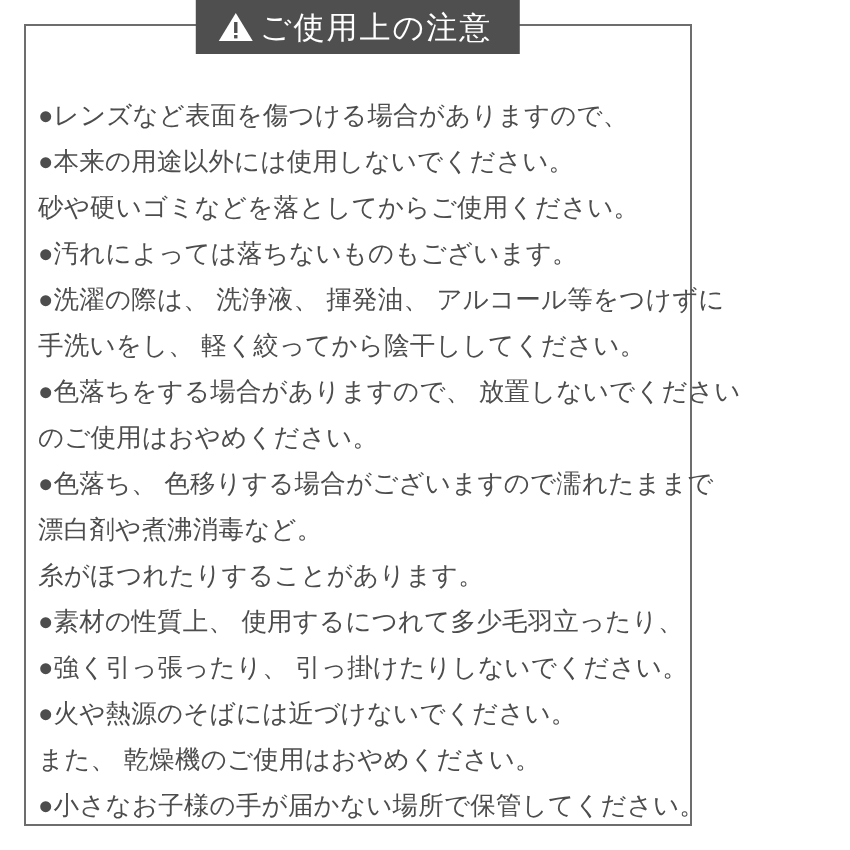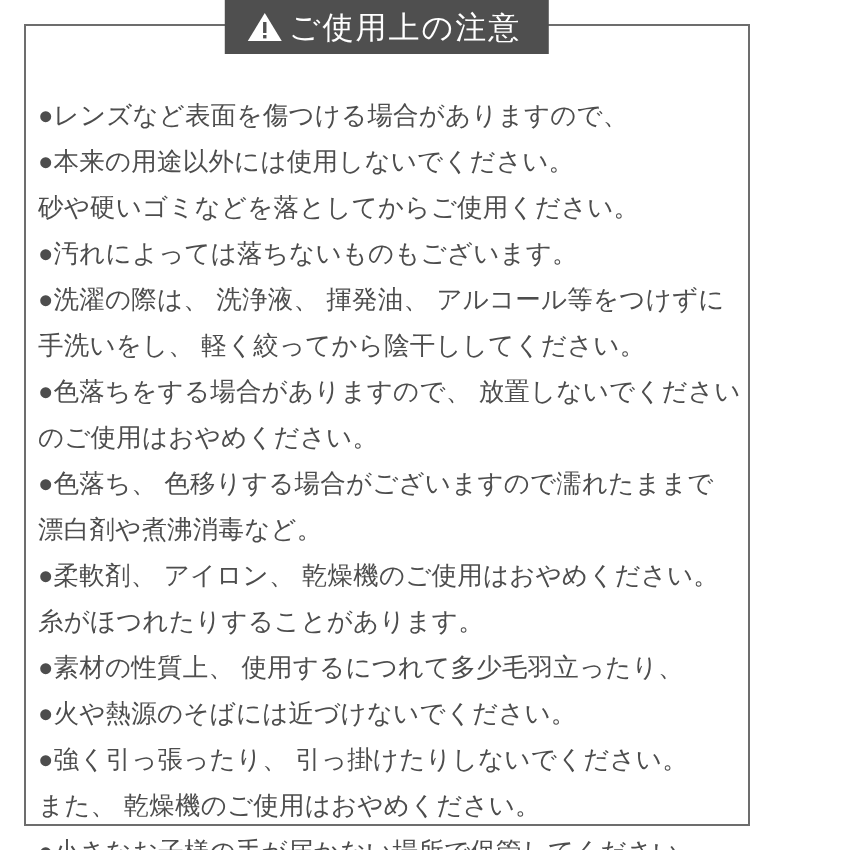--- a/index.html
+++ b/index.html
@@ -17,21 +17,21 @@
     position: relative;
     width: 850px;
     height: 850px;
     box-sizing: border-box;
     background: #ffffff;
   }
   .frame {
     position: absolute;
     left: 24px;
     top: 24px;
-    width: 726px;
+    width: 668px;
     height: 802px;
     box-sizing: border-box;
     border: 2px solid #6d6d6d;
   }
   .title-bar {
     position: absolute;
     left: 50%;
     top: -26px;
     transform: translateX(-50%);
     background: #4f4f4f;
@@ -96,24 +96,23 @@
       <div class="line">●レンズなど表面を傷つける場合がありますので、</div>
       <div class="line">●本来の用途以外には使用しないでください。</div>
       <div class="line">砂や硬いゴミなどを落としてからご使用ください。</div>
       <div class="line">●汚れによっては落ちないものもございます。</div>
       <div class="line">●洗濯の際は、 洗浄液、 揮発油、 アルコール等をつけずに</div>
       <div class="line">手洗いをし、 軽く絞ってから陰干ししてください。</div>
       <div class="line">●色落ちをする場合がありますので、 放置しないでください</div>
       <div class="line">のご使用はおやめください。</div>
       <div class="line">●色落ち、 色移りする場合がございますので濡れたままで</div>
       <div class="line">漂白剤や煮沸消毒など。</div>
-      <div class="line">●柔軟剤、 アイロン、 乾燥機のご使用はおやめください。</div>
       <div class="line">糸がほつれたりすることがあります。</div>
       <div class="line">●素材の性質上、 使用するにつれて多少毛羽立ったり、</div>
+      <div class="line">●強く引っ張ったり、 引っ掛けたりしないでください。</div>
       <div class="line">●火や熱源のそばには近づけないでください。</div>
-      <div class="line">●強く引っ張ったり、 引っ掛けたりしないでください。</div>
       <div class="line">また、 乾燥機のご使用はおやめください。</div>
       <div class="line">●小さなお子様の手が届かない場所で保管してください。</div>
 
     </div>
 
   </div>
 </div>
 
 </body></html>

